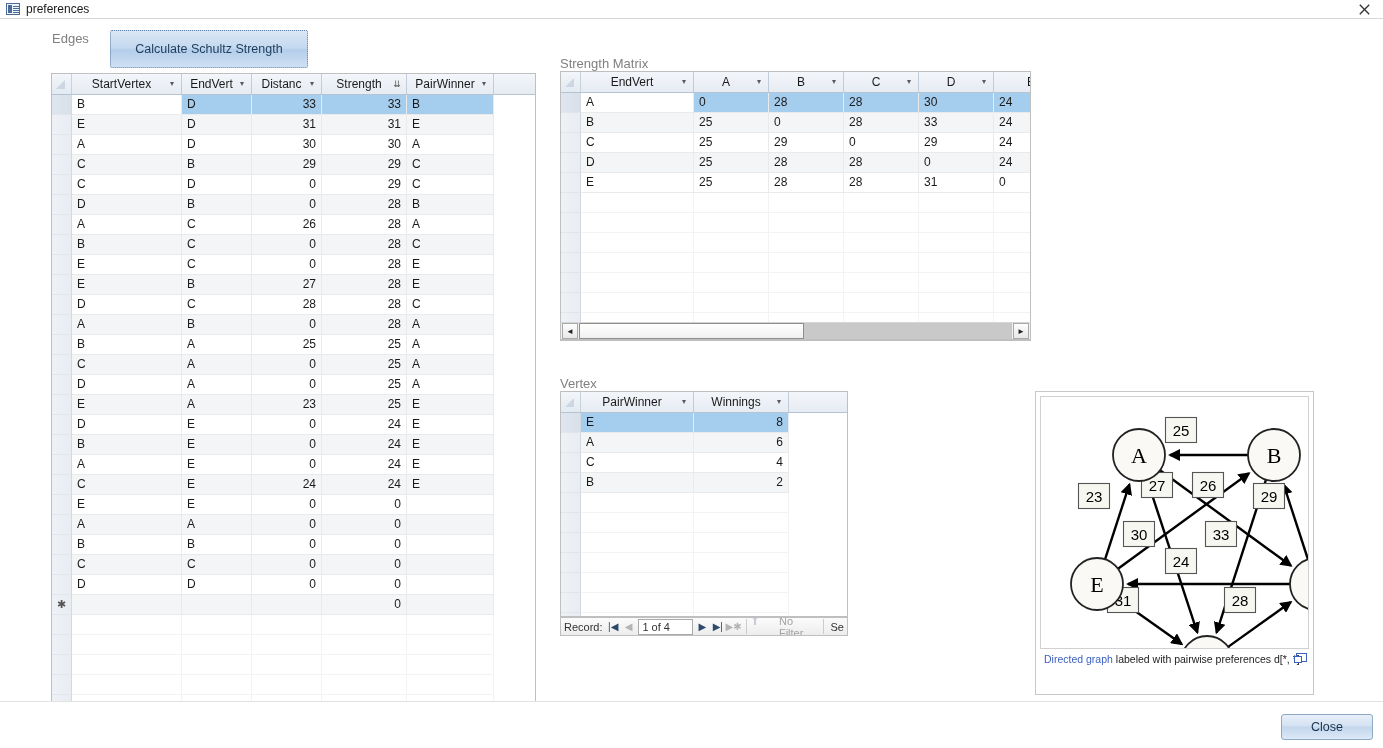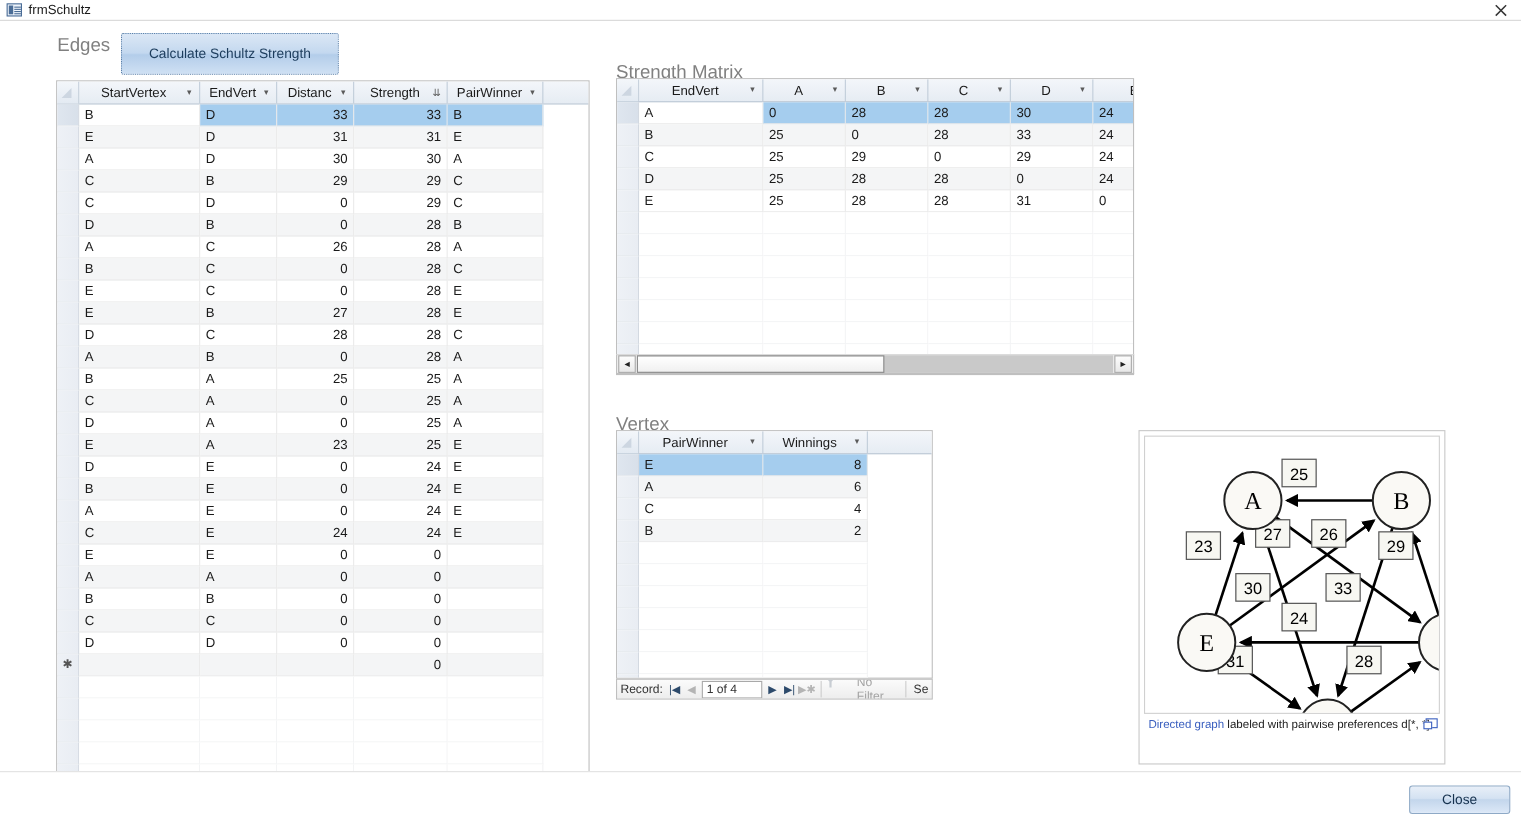--- a/index.html
+++ b/index.html
@@ -38,21 +38,21 @@
   #win-close {
     position: absolute; right: 6px; top: 0px; width: 26px; height: 19px;
     display: flex; align-items: center; justify-content: center;
     color: #333; font-size: 15px; cursor: pointer; line-height: 1;
   }
 
   
   .section-label {
     position: absolute;
     color: #808080;
-    font-size: 17px;
+    font-size: 13px;
   }
 
   
   #calc-btn {
     position: absolute; left: 110px; top: 30px; width: 198px; height: 38px;
     background: linear-gradient(to bottom, #dbe7f5 0%, #c3d8ef 48%, #b3cdea 52%, #cfe0f3 100%);
     border: 1px dotted #5b7fa6;
     border-radius: 2px;
     color: #1c3c5c;
     font-size: 12.5px;
@@ -228,21 +228,21 @@
   #bottom-strip {
     position: absolute; left: 0; top: 701px; width: 1383px; height: 47px;
     background: #ffffff; border-top: 1px solid #e2e2e2;
   }
 </style>
 </head>
 <body>
 
 <div id="titlebar">
   <span class="doc-icon"></span>
-  <span class="title-text">frmSchultz</span>
+  <span class="title-text">preferences</span>
 </div>
 <div id="win-close">
   <svg width="11" height="11" viewBox="0 0 11 11">
     <line x1="0.8" y1="0.8" x2="10.2" y2="10.2" stroke="#333" stroke-width="1.3"></line>
     <line x1="10.2" y1="0.8" x2="0.8" y2="10.2" stroke="#333" stroke-width="1.3"></line>
   </svg>
 </div>
 
 <div class="section-label" style="left:52px; top:31px;">Edges</div>
 

